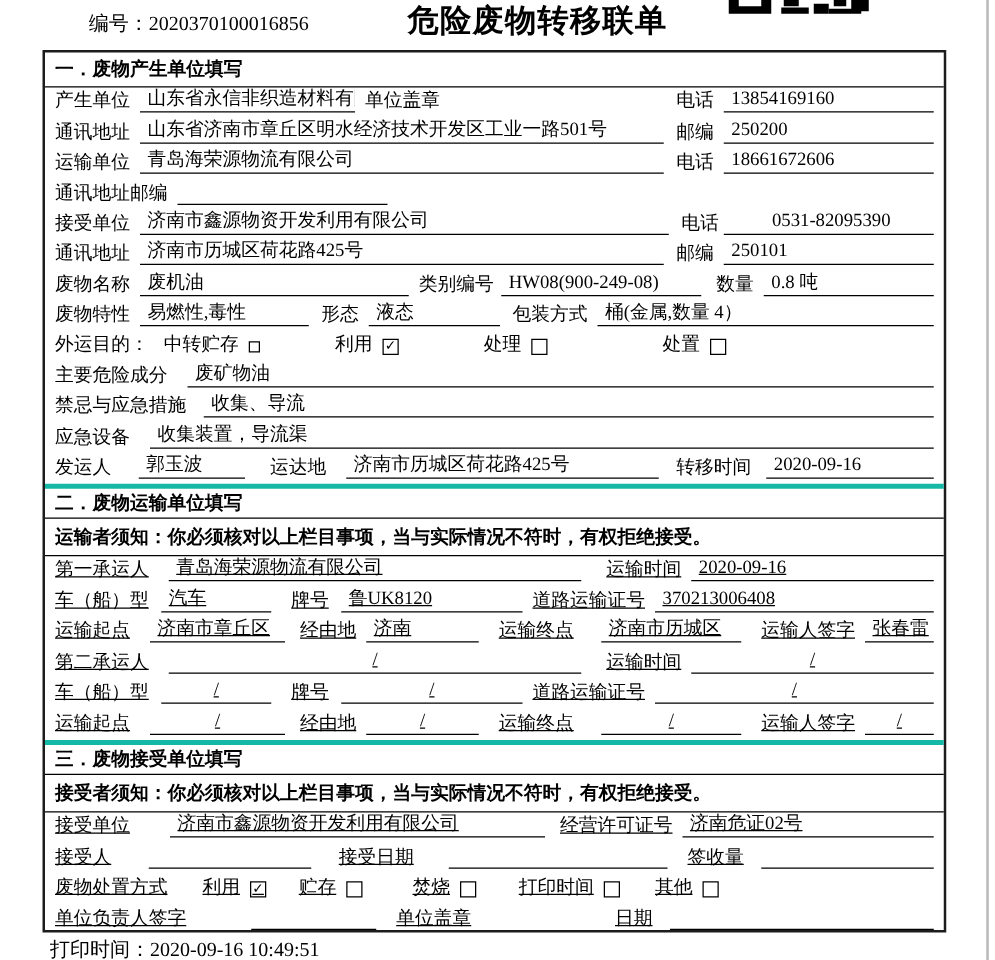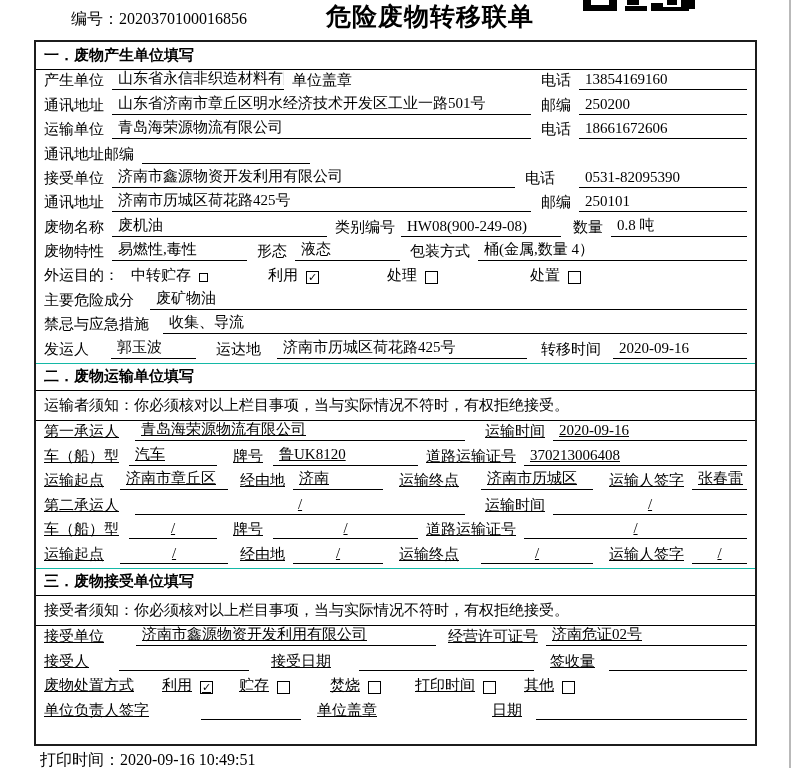--- a/index.html
+++ b/index.html
@@ -15,23 +15,23 @@
   .qr div { position:absolute; background:#000; }
   .qr .w { background:#fff; }
 
   .edge { position:absolute; right:5px; top:0; width:2px; height:768px; background:#b9b9b9; }
 
   .formbox { position:absolute; left:34px; top:40px; width:723px; height:706px;
     border:2px solid #1c1c1c; display:flex; flex-direction:column; background:#fff; }
 
   .sec-h { height:28px; flex:none; border-bottom:1px solid #000; font-weight:bold;
     font-size:15px; display:flex; align-items:center; padding-left:8px; }
-  .sec-h.bt { border-top:1px solid #14b8a6;font-family:Liberation Mono, monospace; }
+  .sec-h.bt { border-top:4px solid #14b8a6;font-family:Liberation Mono, monospace; }
   .notice { height:30px; flex:none; border-bottom:1px solid #000; display:flex;
-    align-items:center; padding-left:8px; font-size:15px; white-space:nowrap; }
+    align-items:center; padding-left:8px; font-size:15px; white-space:nowrap;font-weight:bold; }
 
   .row { display:flex; align-items:flex-end; padding:0 8px 4px 8px; font-size:15px; flex:none; }
   .h1 { height:24.38px; }
   .h2 { height:24.5px;text-decoration:underline; }
   .lb { white-space:nowrap; flex:none; }
   .u { border-bottom:1px solid #000; white-space:nowrap; overflow:hidden;
     padding:0 2px 1px 6px; flex:none; min-height:17px; }
   .u.fl { flex:1 1 auto; }
   .u.ctr { text-align:center; padding-left:2px; }
   .cb { width:13px; height:13px; border:1px solid #000; display:inline-flex; flex:none;
@@ -92,21 +92,21 @@
     <div class="row h1">
       <span class="lb">通讯地址</span>
       <span class="lb">邮编</span>
       <span class="u" style="width:168px;margin-left:8px;"></span>
     </div>
 
     <div class="row h1">
       <span class="lb">接受单位</span>
       <span class="u fl" style="margin-left:8px;margin-right:10px;">济南市鑫源物资开发利用有限公司</span>
       <span class="lb">电话</span>
-      <span class="u" style="width:168px;margin-left:24px;">0531-82095390</span>
+      <span class="u" style="width:168px;margin-left:4px;text-align:center;">0531-82095390</span>
     </div>
 
     <div class="row h1">
       <span class="lb">通讯地址</span>
       <span class="u fl" style="margin-left:8px;margin-right:10px;">济南市历城区荷花路425号</span>
       <span class="lb">邮编</span>
       <span class="u" style="width:168px;margin-left:8px;">250101</span>
     </div>
 
     <div class="row h1">
@@ -142,20 +142,24 @@
     <div class="row h1">
       <span class="lb">主要危险成分</span>
       <span class="u fl" style="margin-left:16px;">废矿物油</span>
     </div>
 
     <div class="row h1">
       <span class="lb">禁忌与应急措施</span>
       <span class="u fl" style="margin-left:14px;">收集、导流</span>
     </div>
 
+    <div class="row h1">
+      <span class="lb">应急设备</span>
+      <span class="u fl" style="margin-left:16px;">收集装置，导流渠</span>
+    </div>
 
     <div class="row h1">
       <span class="lb">发运人</span>
       <span class="u" style="width:85px;margin-left:22px;">郭玉波</span>
       <span class="lb" style="margin-left:20px;">运达地</span>
       <span class="u" style="width:250px;margin-left:16px;">济南市历城区荷花路425号</span>
       <span class="lb" style="margin-left:14px;">转移时间</span>
       <span class="u fl" style="margin-left:12px;">2020-09-16</span>
     </div>
 

